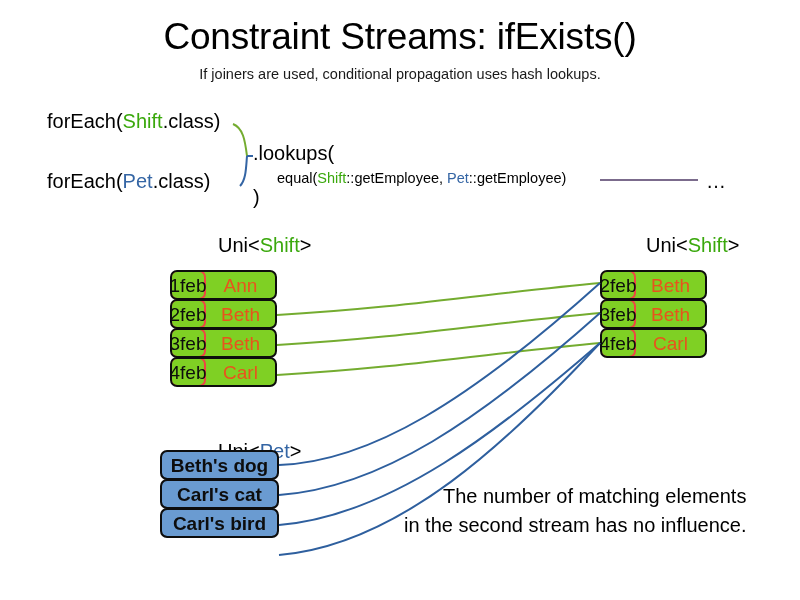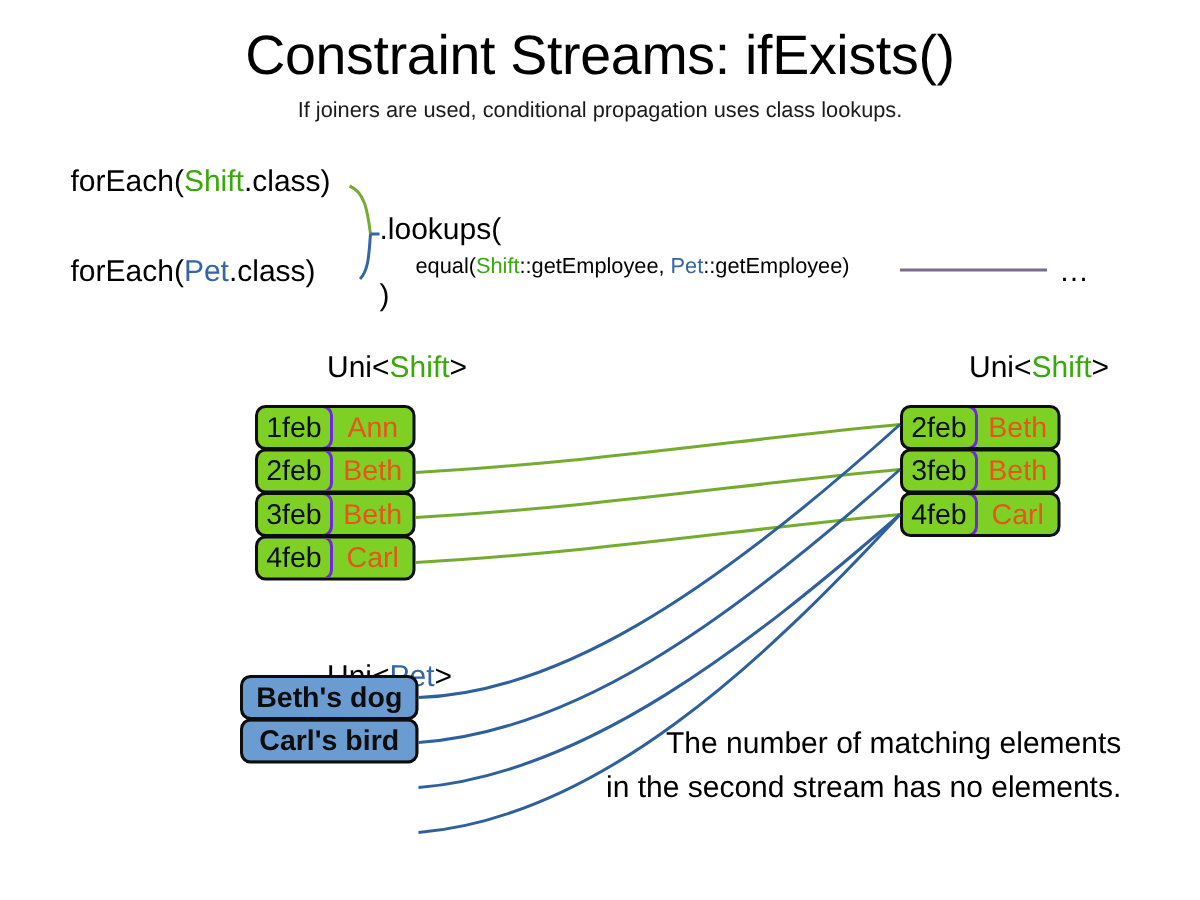--- a/index.html
+++ b/index.html
@@ -99,22 +99,22 @@
   .cell {
     display: flex;
     align-items: center;
     justify-content: center;
     box-sizing: border-box;
     font-size: 19px;
     line-height: 1;
     white-space: nowrap;
   }
   .cell.key {
-    width: 52px;
-    border: 2px solid #6d28d9;
+    width: 36px;
+    border: 2px solid #ef4444;
     border-radius: 7px;
     margin: -2px 0 -2px -2px;
     color: #0d0d0d;
     box-sizing: border-box;
   }
   .cell.val {
     flex: 1 1 auto;
     padding: 0 7px;
     color: #e8541d;
   }
@@ -153,21 +153,21 @@
     height: 600px;
     pointer-events: none;
   }
 </style>
 </head>
 <body>
 
 <div id="slide">
 
   <div id="title">Constraint Streams: ifExists()</div>
-  <div id="subtitle">If joiners are used, conditional propagation uses class lookups.</div>
+  <div id="subtitle">If joiners are used, conditional propagation uses hash lookups.</div>
 
   <div class="code-line" id="code-foreach-shift"><span>forEach(</span><span class="tok-shift">Shift</span><span>.class)</span></div>
 
   <div class="code-line" id="code-foreach-pet"><span>forEach(</span><span class="tok-pet">Pet</span><span>.class)</span></div>
 
   <div class="code-line" id="code-ifexists">.lookups(</div>
 
   <div class="code-line" id="code-equal"><span>equal(</span><span class="tok-shift">Shift</span><span>::getEmployee, </span><span class="tok-pet">Pet</span><span>::getEmployee)</span></div>
 
   <div class="code-line" id="code-closeparen">)</div>
@@ -212,27 +212,30 @@
       <div class="cell key">4feb</div>
       <div class="cell val">Carl</div>
     </div>
   </div>
 
   <div class="tbl" id="tbl-pet">
     <div class="row blue">
       <div class="cell single">Beth's dog</div>
     </div>
     <div class="row blue">
+      <div class="cell single">Carl's cat</div>
+    </div>
+    <div class="row blue">
       <div class="cell single">Carl's bird</div>
     </div>
   </div>
 
   <div id="annotation">
     <div>The number of matching elements</div>
-    <div>in the second stream has no elements.</div>
+    <div>in the second stream has no influence.</div>
   </div>
 
   <svg id="wires" viewBox="0 0 800 600">
 
     <path d="M 233 124 C 243 128, 245 140, 247 156" fill="none" stroke="#74ac30" stroke-width="2"></path>
 
     <path d="M 240 186 C 246 180, 246 168, 247 156" fill="none" stroke="#3465a4" stroke-width="2"></path>
 
     <path d="M 247 156 L 253 156" fill="none" stroke="#3465a4" stroke-width="2"></path>
 

